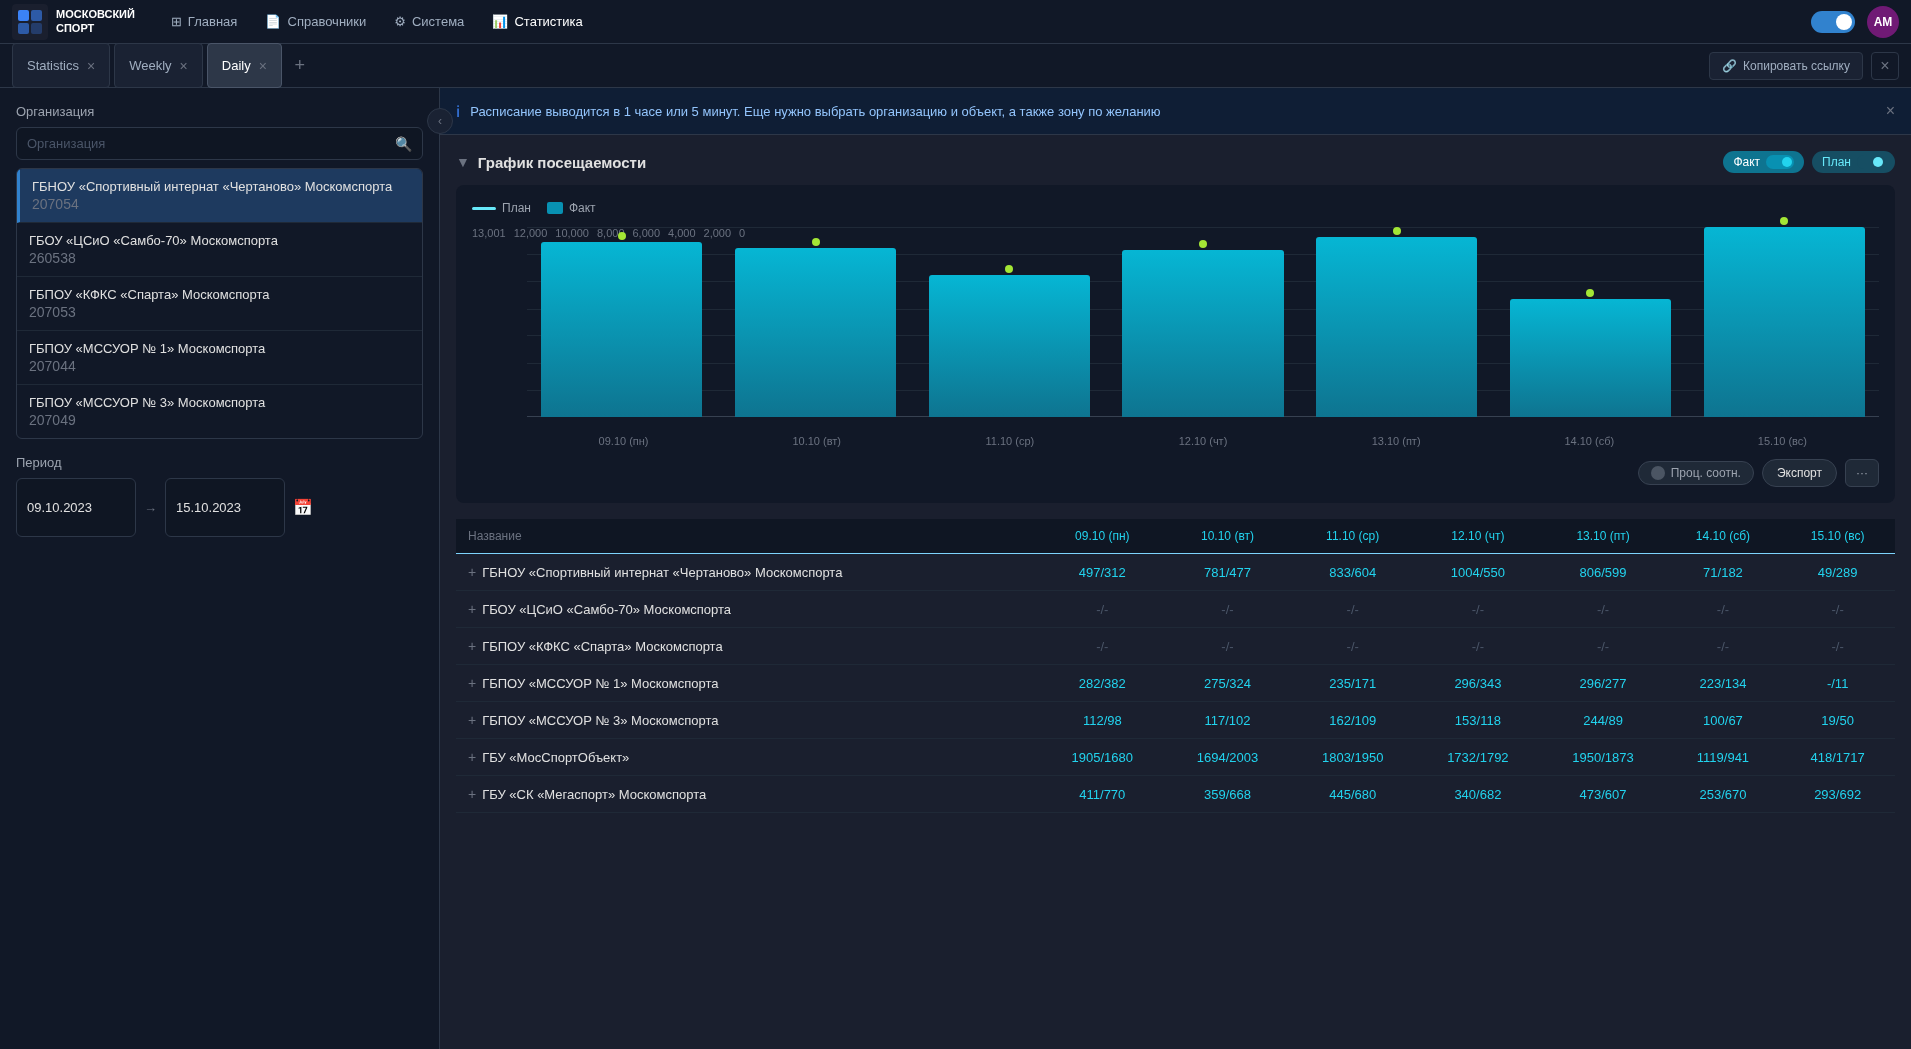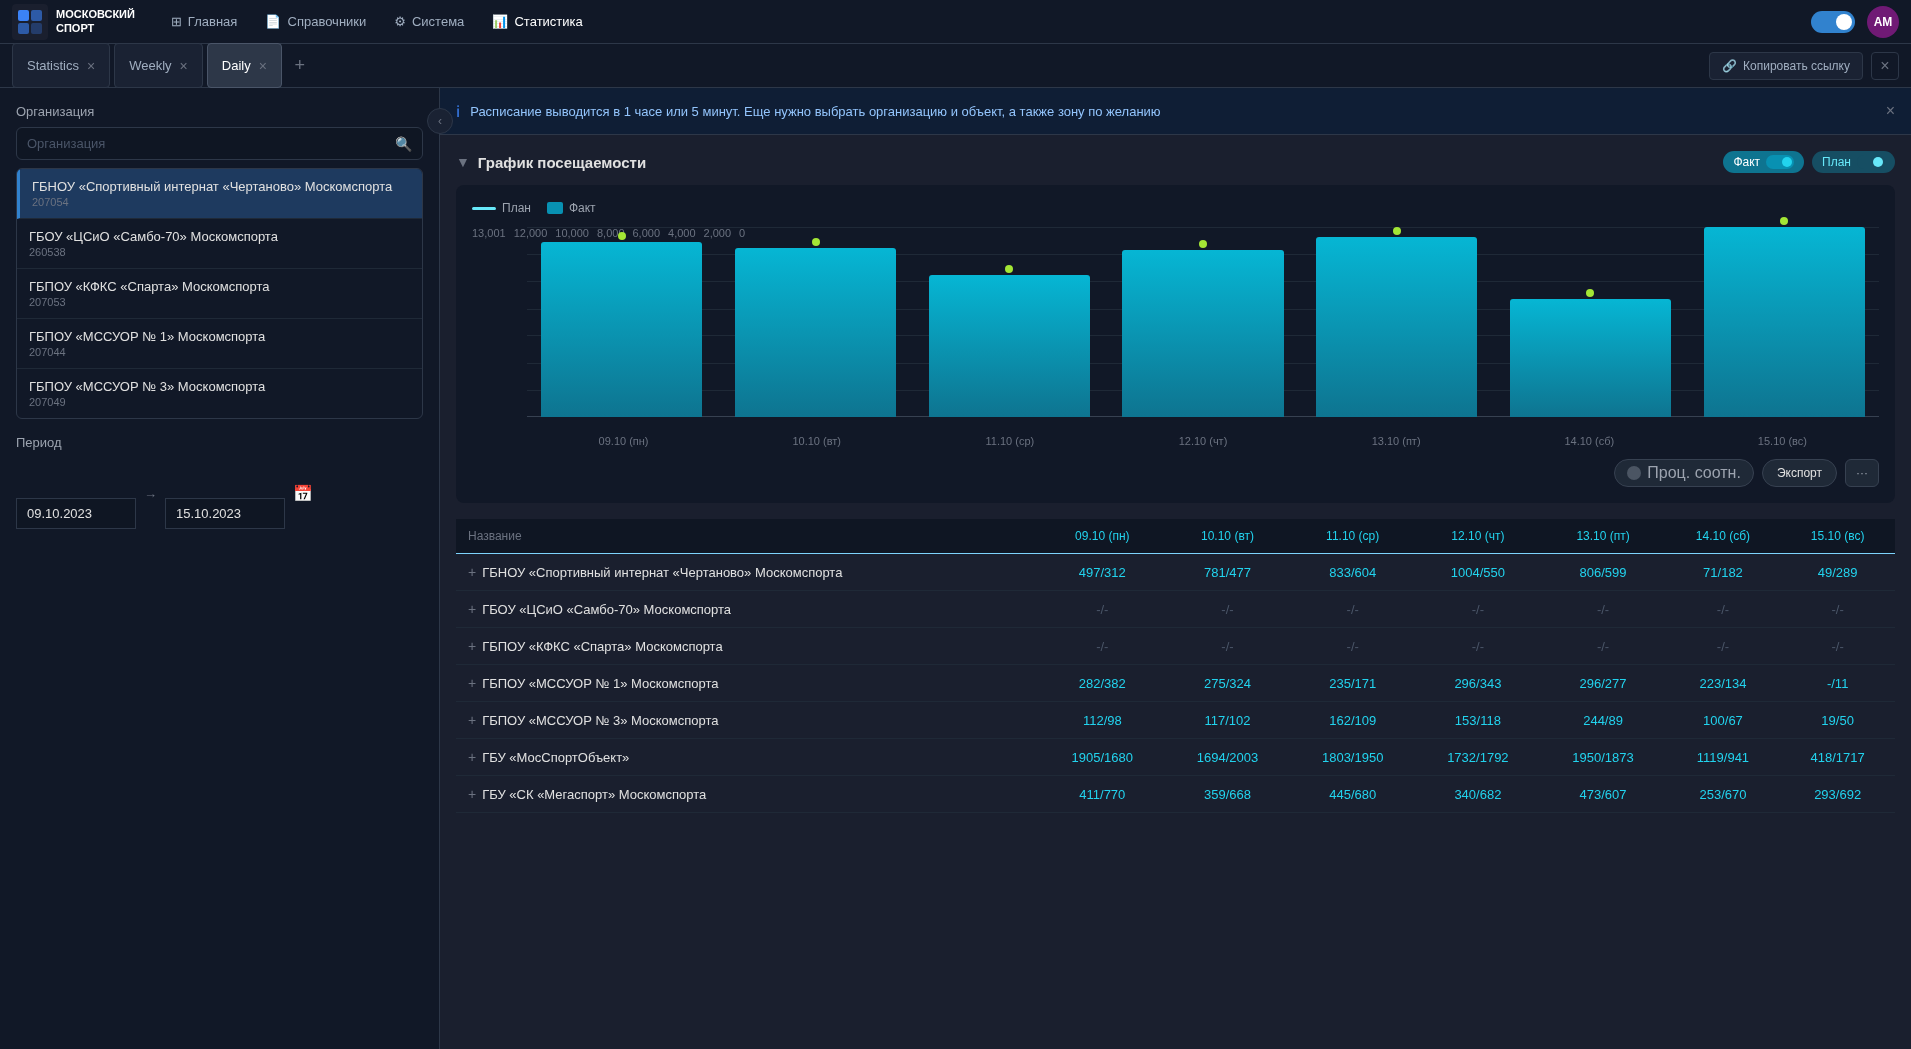--- a/index.html
+++ b/index.html
@@ -37,24 +37,24 @@
     .section-label { font-size: 13px; color: #9ca3af; margin-bottom: 8px; font-weight: 500; }
     .search-box { position: relative; margin-bottom: 8px; }
     .search-input { width: 100%; background: #0f1623; border: 1px solid #2d3748; border-radius: 6px; padding: 8px 32px 8px 10px; color: #e0e0e0; font-size: 13px; outline: none; }
     .search-input::placeholder { color: #4a5568; }
     .search-icon { position: absolute; right: 10px; top: 50%; transform: translateY(-50%); color: #4a5568; font-size: 14px; }
     .org-list { border: 1px solid #2d3748; border-radius: 6px; overflow: hidden; }
     .org-item { padding: 10px 12px; cursor: pointer; border-bottom: 1px solid #1f2937; }
     .org-item:last-child { border-bottom: none; }
     .org-item.selected { background: #1e3a5f; border-left: 3px solid #3182ce; }
     .org-name { font-size: 13px; color: #e0e0e0; margin-bottom: 2px; }
-    .org-code { font-size: 11px; color: #6b7280; }
+    .org-code { font-size: 14px; color: #6b7280; }
     .period-section { margin-top: 16px; }
     .date-range { display: flex; align-items: center; gap: 8px; }
-    .date-input { background: #0f1623; border: 1px solid #2d3748; border-radius: 0; padding: 7px 10px; color: #e0e0e0; font-size: 13px; width: 120px; outline: none; margin-top: 40px; }
+    .date-input { background: #0f1623; border: 1px solid #2d3748; border-radius: 6px; padding: 21px 10px; color: #e0e0e0; font-size: 13px; width: 120px; outline: none; }
     .date-arrow { color: #6b7280; }
     .calendar-icon { color: #6b7280; font-size: 16px; cursor: pointer; }
 
     
     .content-area { flex: 1; overflow-y: auto; background: #1a1f2e; padding: 0; }
 
     
     .info-banner { display: flex; align-items: center; gap: 10px; background: #0f1e35; border-bottom: 1px solid #2d3748; padding: 12px 16px; }
     .info-icon { color: #3b82f6; font-size: 16px; flex-shrink: 0; }
     .info-text { color: #93c5fd; font-size: 13px; flex: 1; }
@@ -83,21 +83,21 @@
     .chart-plot { position: absolute; left: 55px; right: 0; top: 0; bottom: 30px; display: flex; align-items: flex-end; gap: 4px; }
     .bar-group { flex: 1; display: flex; flex-direction: column; align-items: center; position: relative; height: 100%; justify-content: flex-end; }
     .bar { width: 85%; border-radius: 3px 3px 0 0; position: relative; }
     .bar-fact { background: linear-gradient(to top, #0e7490, #06b6d4); }
     .bar-dot { width: 8px; height: 8px; background: #a3e635; border-radius: 50%; position: absolute; top: -10px; left: 50%; transform: translateX(-50%); }
     .x-axis { position: absolute; left: 55px; right: 0; bottom: 0; display: flex; }
     .x-label { flex: 1; text-align: center; font-size: 11px; color: #6b7280; padding-top: 4px; }
 
     
     .chart-footer { display: flex; justify-content: flex-end; align-items: center; gap: 8px; margin-top: 12px; }
-    .proc-toggle { display: flex; align-items: center; gap: 6px; background: #1f2937; border: 1px solid #374151; border-radius: 20px; padding: 4px 12px; font-size: 16px; color: #9ca3af; cursor: pointer; }
+    .proc-toggle { display: flex; align-items: center; gap: 6px; background: #1f2937; border: 1px solid #374151; border-radius: 20px; padding: 4px 12px; font-size: 12px; color: #9ca3af; cursor: pointer; }
     .proc-knob { width: 14px; height: 14px; background: #4b5563; border-radius: 50%; }
     .export-btn { padding: 6px 14px; background: #1f2937; border: 1px solid #374151; border-radius: 14px; color: #e0e0e0; font-size: 12px; cursor: pointer; }
     .more-btn { padding: 6px 10px; background: #1f2937; border: 1px solid #374151; border-radius: 6px; color: #9ca3af; font-size: 12px; cursor: pointer; }
 
     
     .data-table { width: 100%; border-collapse: collapse; margin-top: 0; }
     .data-table th { padding: 10px 12px; background: #0f1623; color: #6b7280; font-size: 12px; font-weight: 500; text-align: left; border-bottom: 1px solid #7dd3fc; position: sticky; top: 0; }
     .data-table th.date-col { color: #22d3ee; text-align: center; }
     .data-table td { padding: 10px 12px; border-bottom: 1px solid #1f2937; font-size: 13px; color: #9ca3af; }
     .data-table td.name-col { color: #e0e0e0; }

